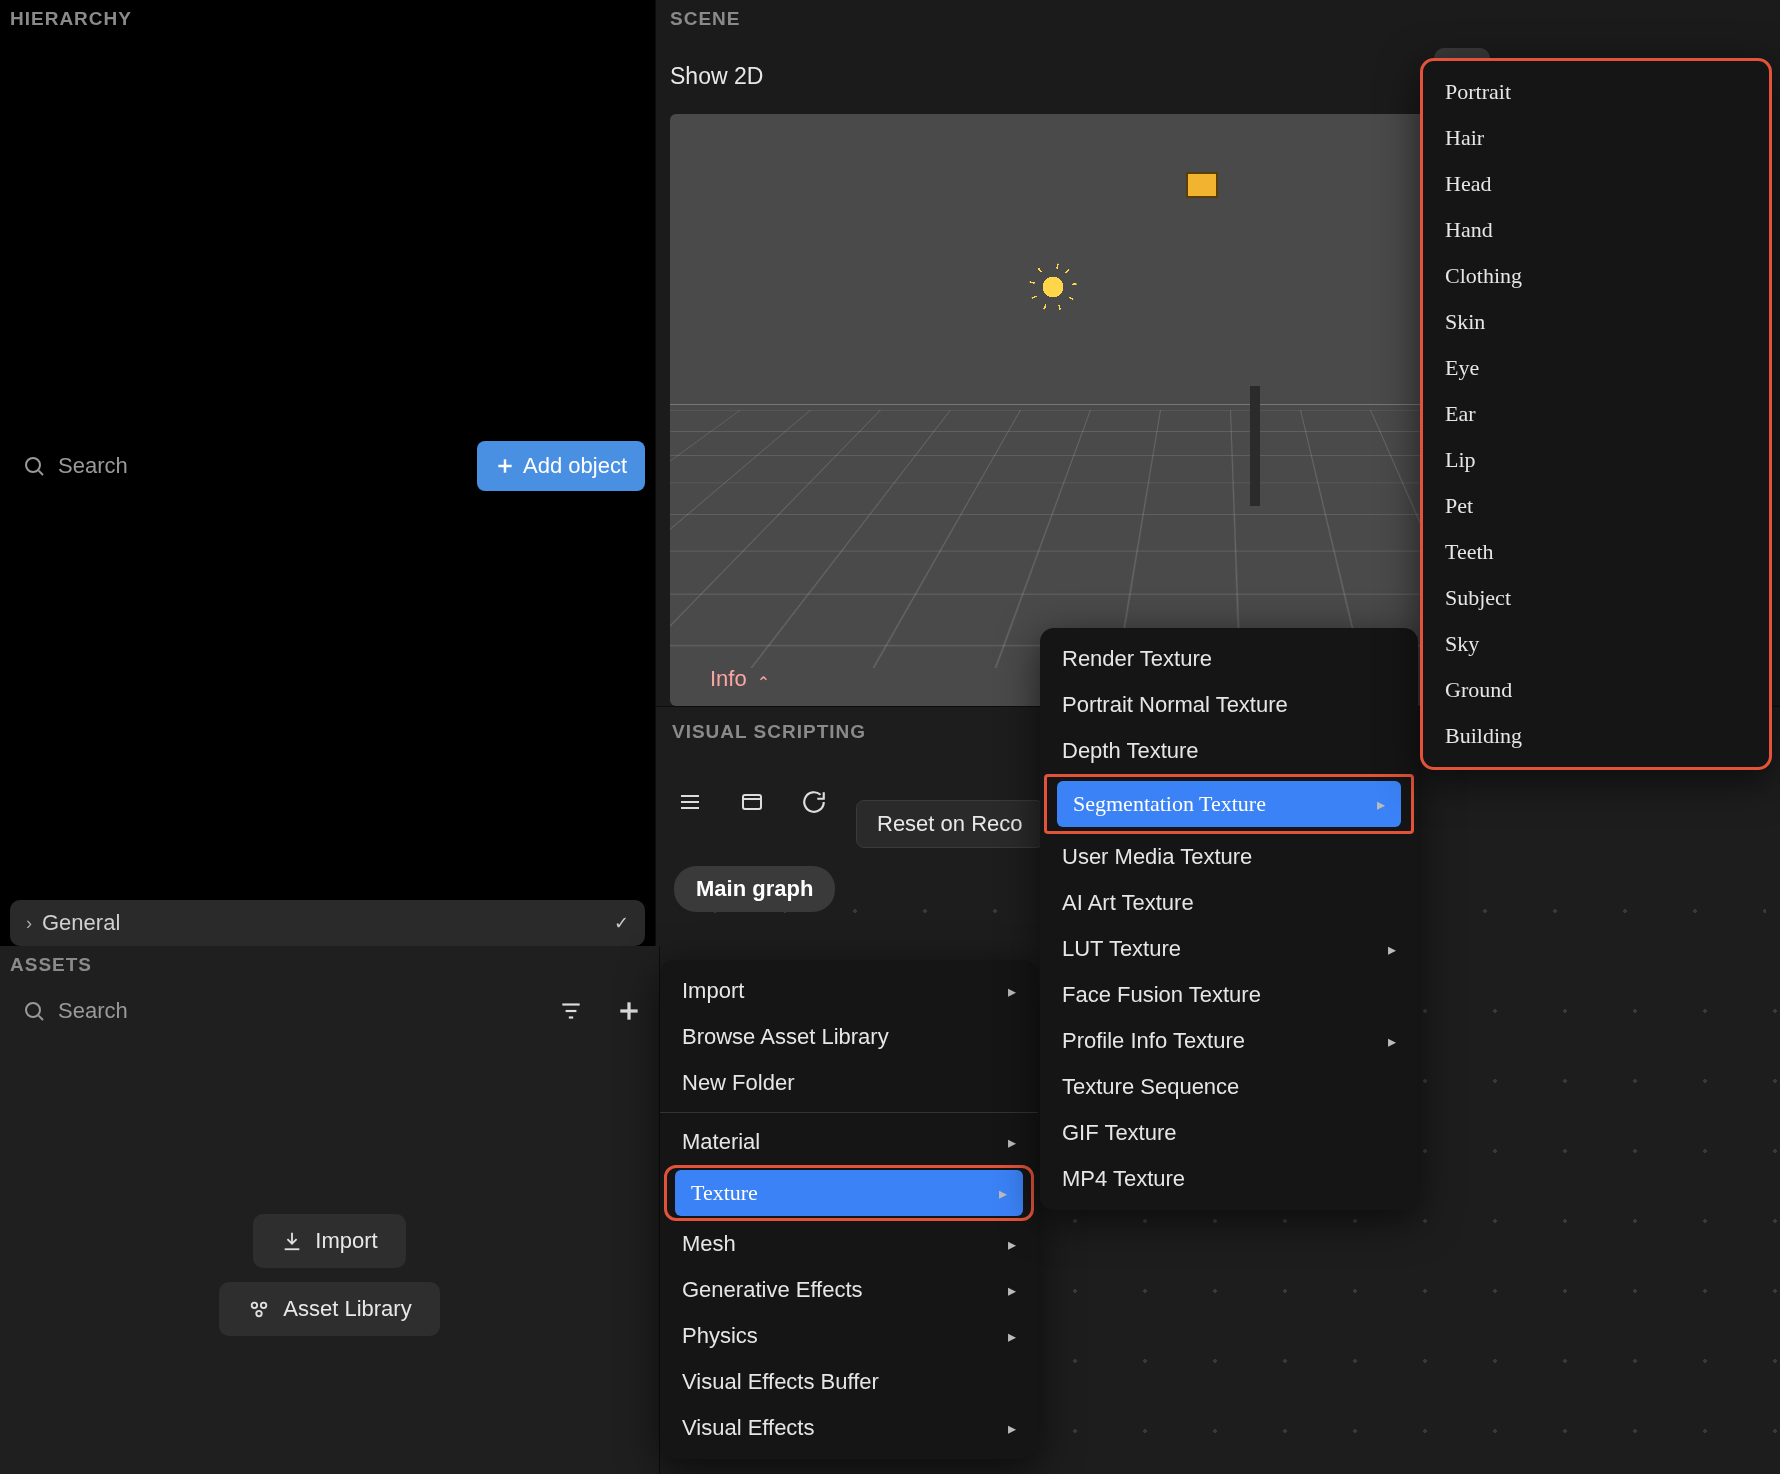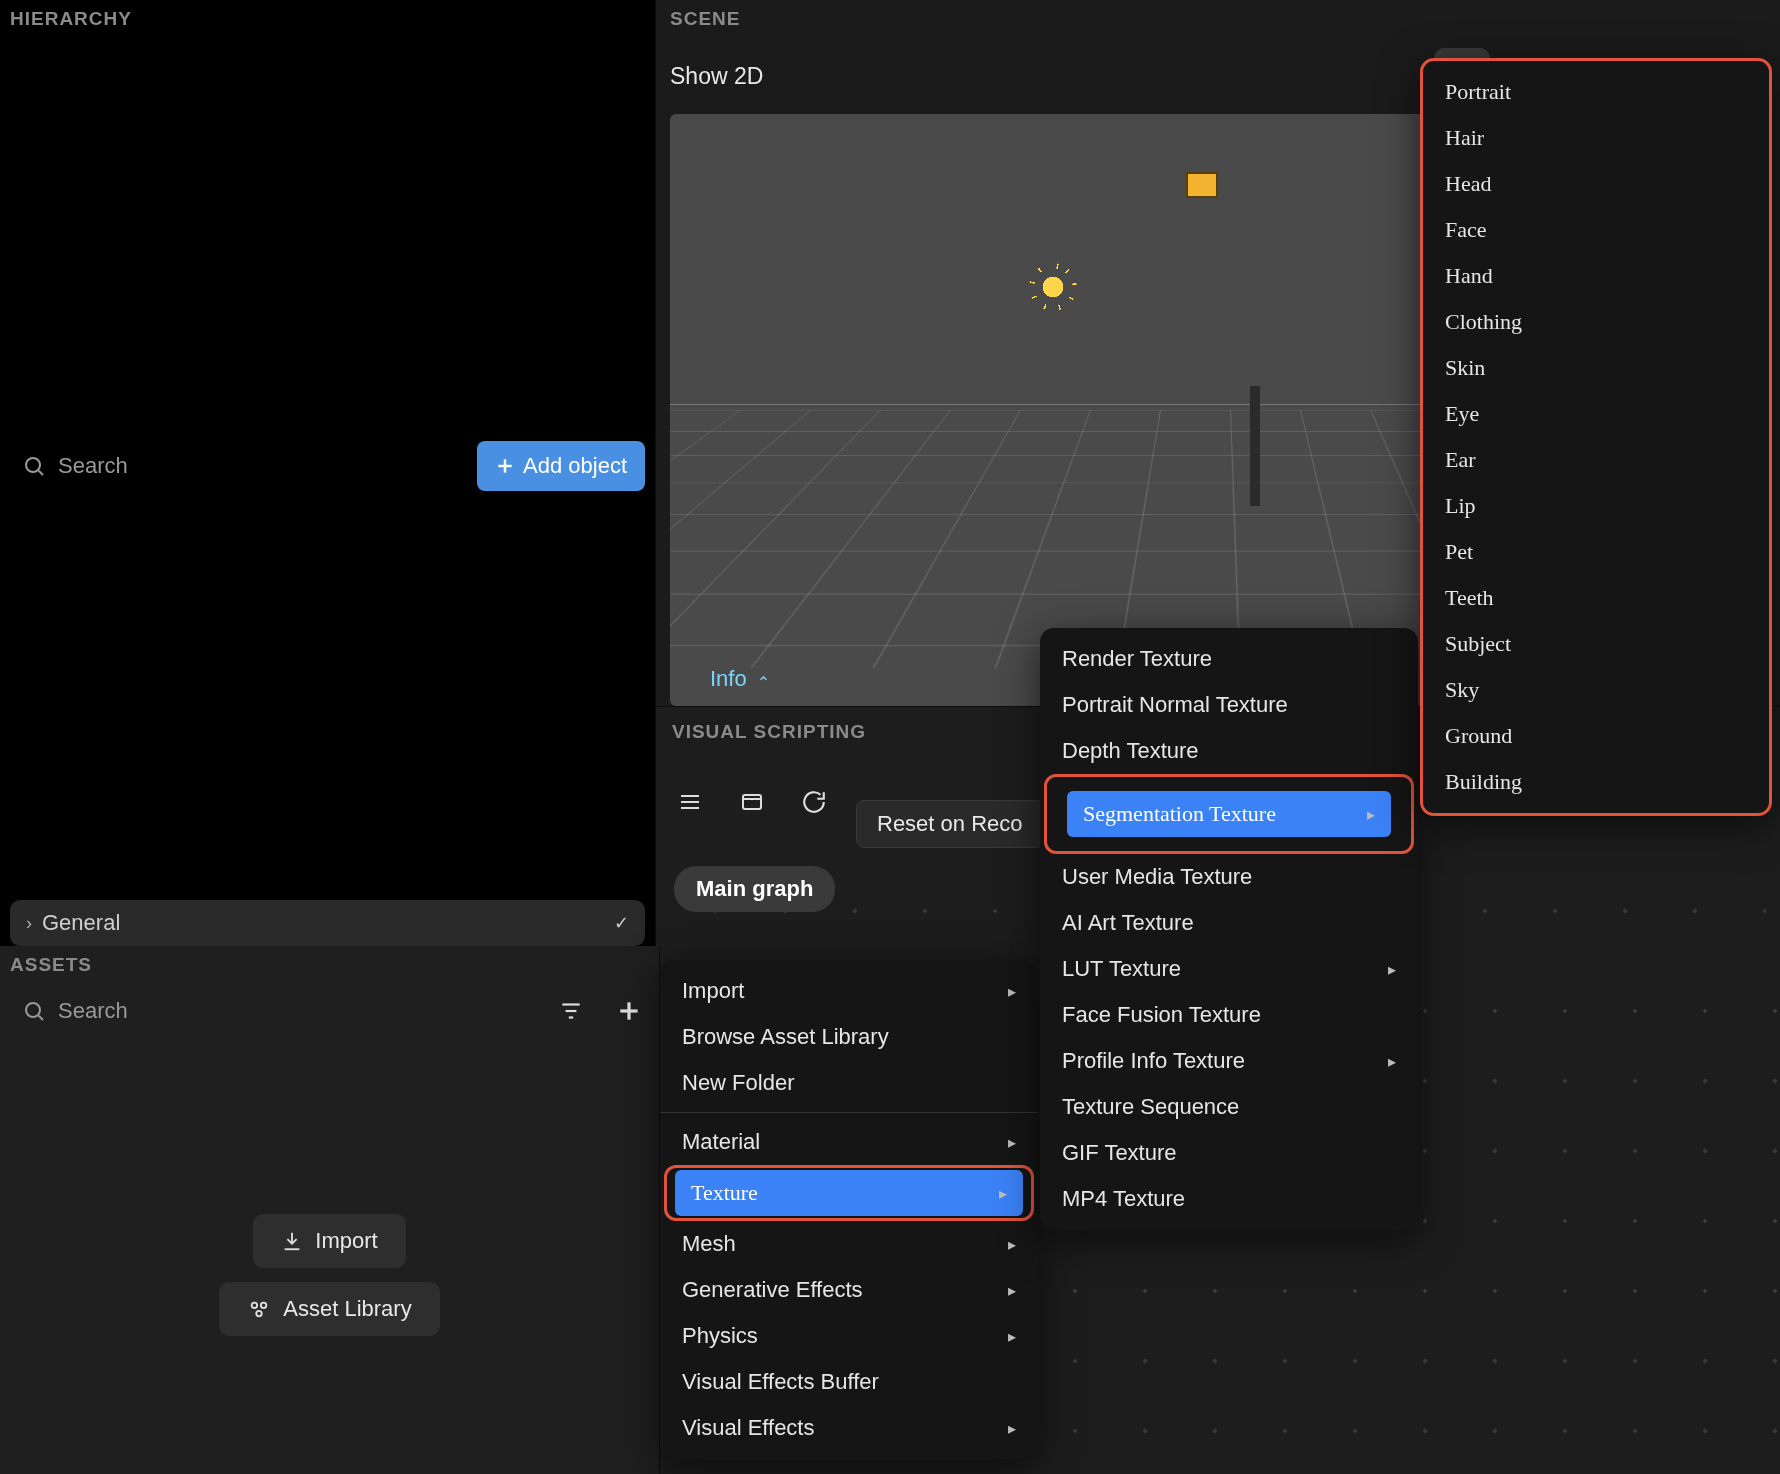--- a/index.html
+++ b/index.html
@@ -152,21 +152,21 @@
     border-radius:50%;
   }
   .camera-gizmo{
     position:absolute;top:46%;left:580px;width:10px;height:120px;background:#2b2b2b;
   }
   .yellow-chip{
     position:absolute;top:58px;right:548px;width:32px;height:26px;background:#f2b430;border:2px solid #5a3d00;
   }
   .info-chip{
     position:absolute;bottom:14px;left:40px;
-    color:#7dd3fc;font-size:22px;display:flex;align-items:flex-end;gap:10px;cursor:pointer;
+    color:#fca5a5;font-size:22px;display:flex;align-items:flex-end;gap:10px;cursor:pointer;
   }
   .caret-up{font-size:16px;}
 
   
   .vscript {
     background:#1d1d1d;
     border-top:1px solid #0d0d0d;
     padding:10px 14px 0 14px;
     height:240px;
     position:relative;
@@ -456,21 +456,21 @@
 <div class="ctx ctx2" id="ctx2">
     <div class="ctx-item">
       <span>Render Texture</span>
     </div>
     <div class="ctx-item">
       <span>Portrait Normal Texture</span>
     </div>
     <div class="ctx-item">
       <span>Depth Texture</span>
     </div>
-    <div class="highlight-red" style="margin: 0px 4px; border-radius: 12px; padding: 14px;">
+    <div class="highlight-red" style="margin: 0px 4px; border-radius: 4px; padding: 4px;">
       <div class="ctx-item selected">
         <span>Segmentation Texture</span>
         <span class="sub">▸</span>
       </div>
     </div>
     <div class="ctx-item">
       <span>User Media Texture</span>
     </div>
     <div class="ctx-item">
       <span>AI Art Texture</span>
@@ -501,23 +501,20 @@
     <div class="ctx-item">
       <span>Portrait</span>
     </div>
     <div class="ctx-item">
       <span>Hair</span>
     </div>
     <div class="ctx-item">
       <span>Head</span>
     </div>
     <div class="ctx-item">
-      <span>Face</span>
-    </div>
-    <div class="ctx-item">
       <span>Hand</span>
     </div>
     <div class="ctx-item">
       <span>Clothing</span>
     </div>
     <div class="ctx-item">
       <span>Skin</span>
     </div>
     <div class="ctx-item">
       <span>Eye</span>

